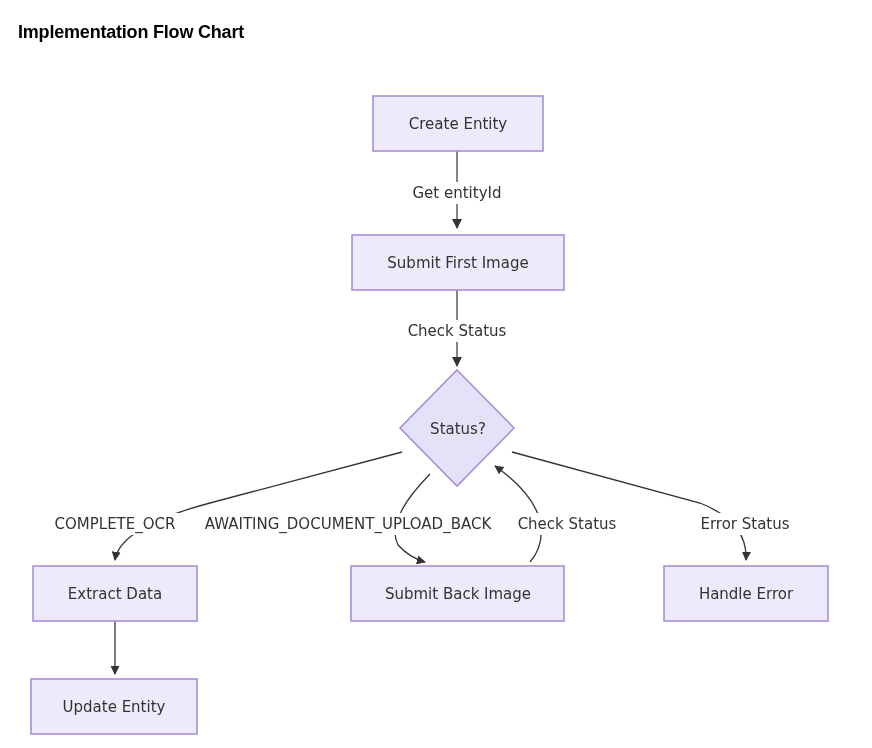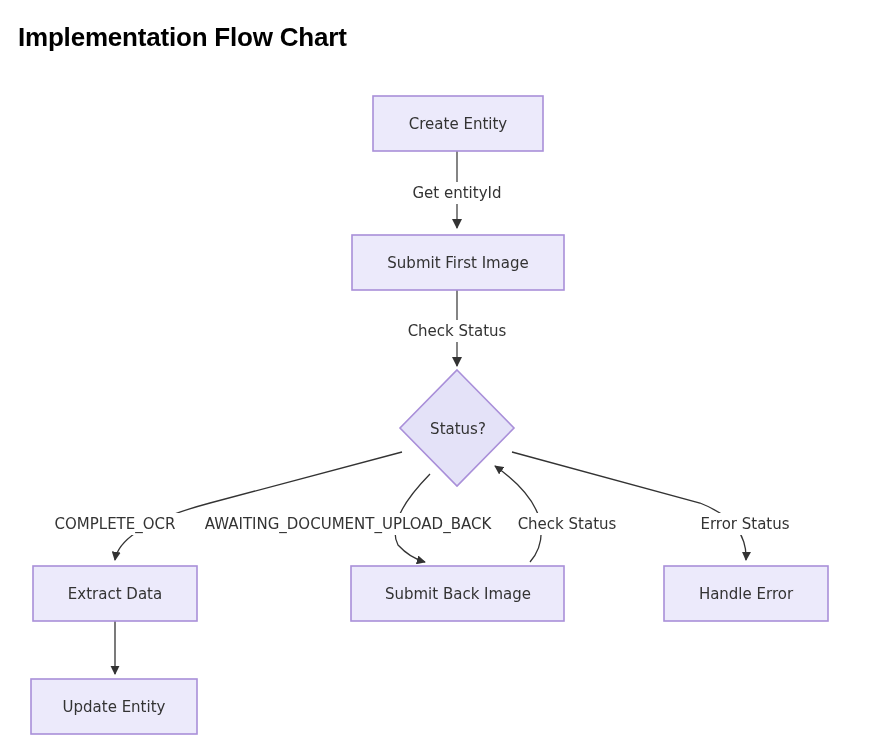--- a/index.html
+++ b/index.html
@@ -12,21 +12,21 @@
     height: 748px;
     overflow: hidden;
     font-family: "DejaVu Sans", "Liberation Sans", sans-serif;
     position: relative;
   }
   #chart-title {
     position: absolute;
     left: 18px;
     top: 22px;
     font-family: "Liberation Sans", "DejaVu Sans", sans-serif;
-    font-size: 26px;
+    font-size: 18px;
     font-weight: bold;
     color: #000000;
     letter-spacing: -0.2px;
     white-space: nowrap;
   }
   #flow-canvas {
     position: absolute;
     left: 0;
     top: 0;
     width: 872px;

